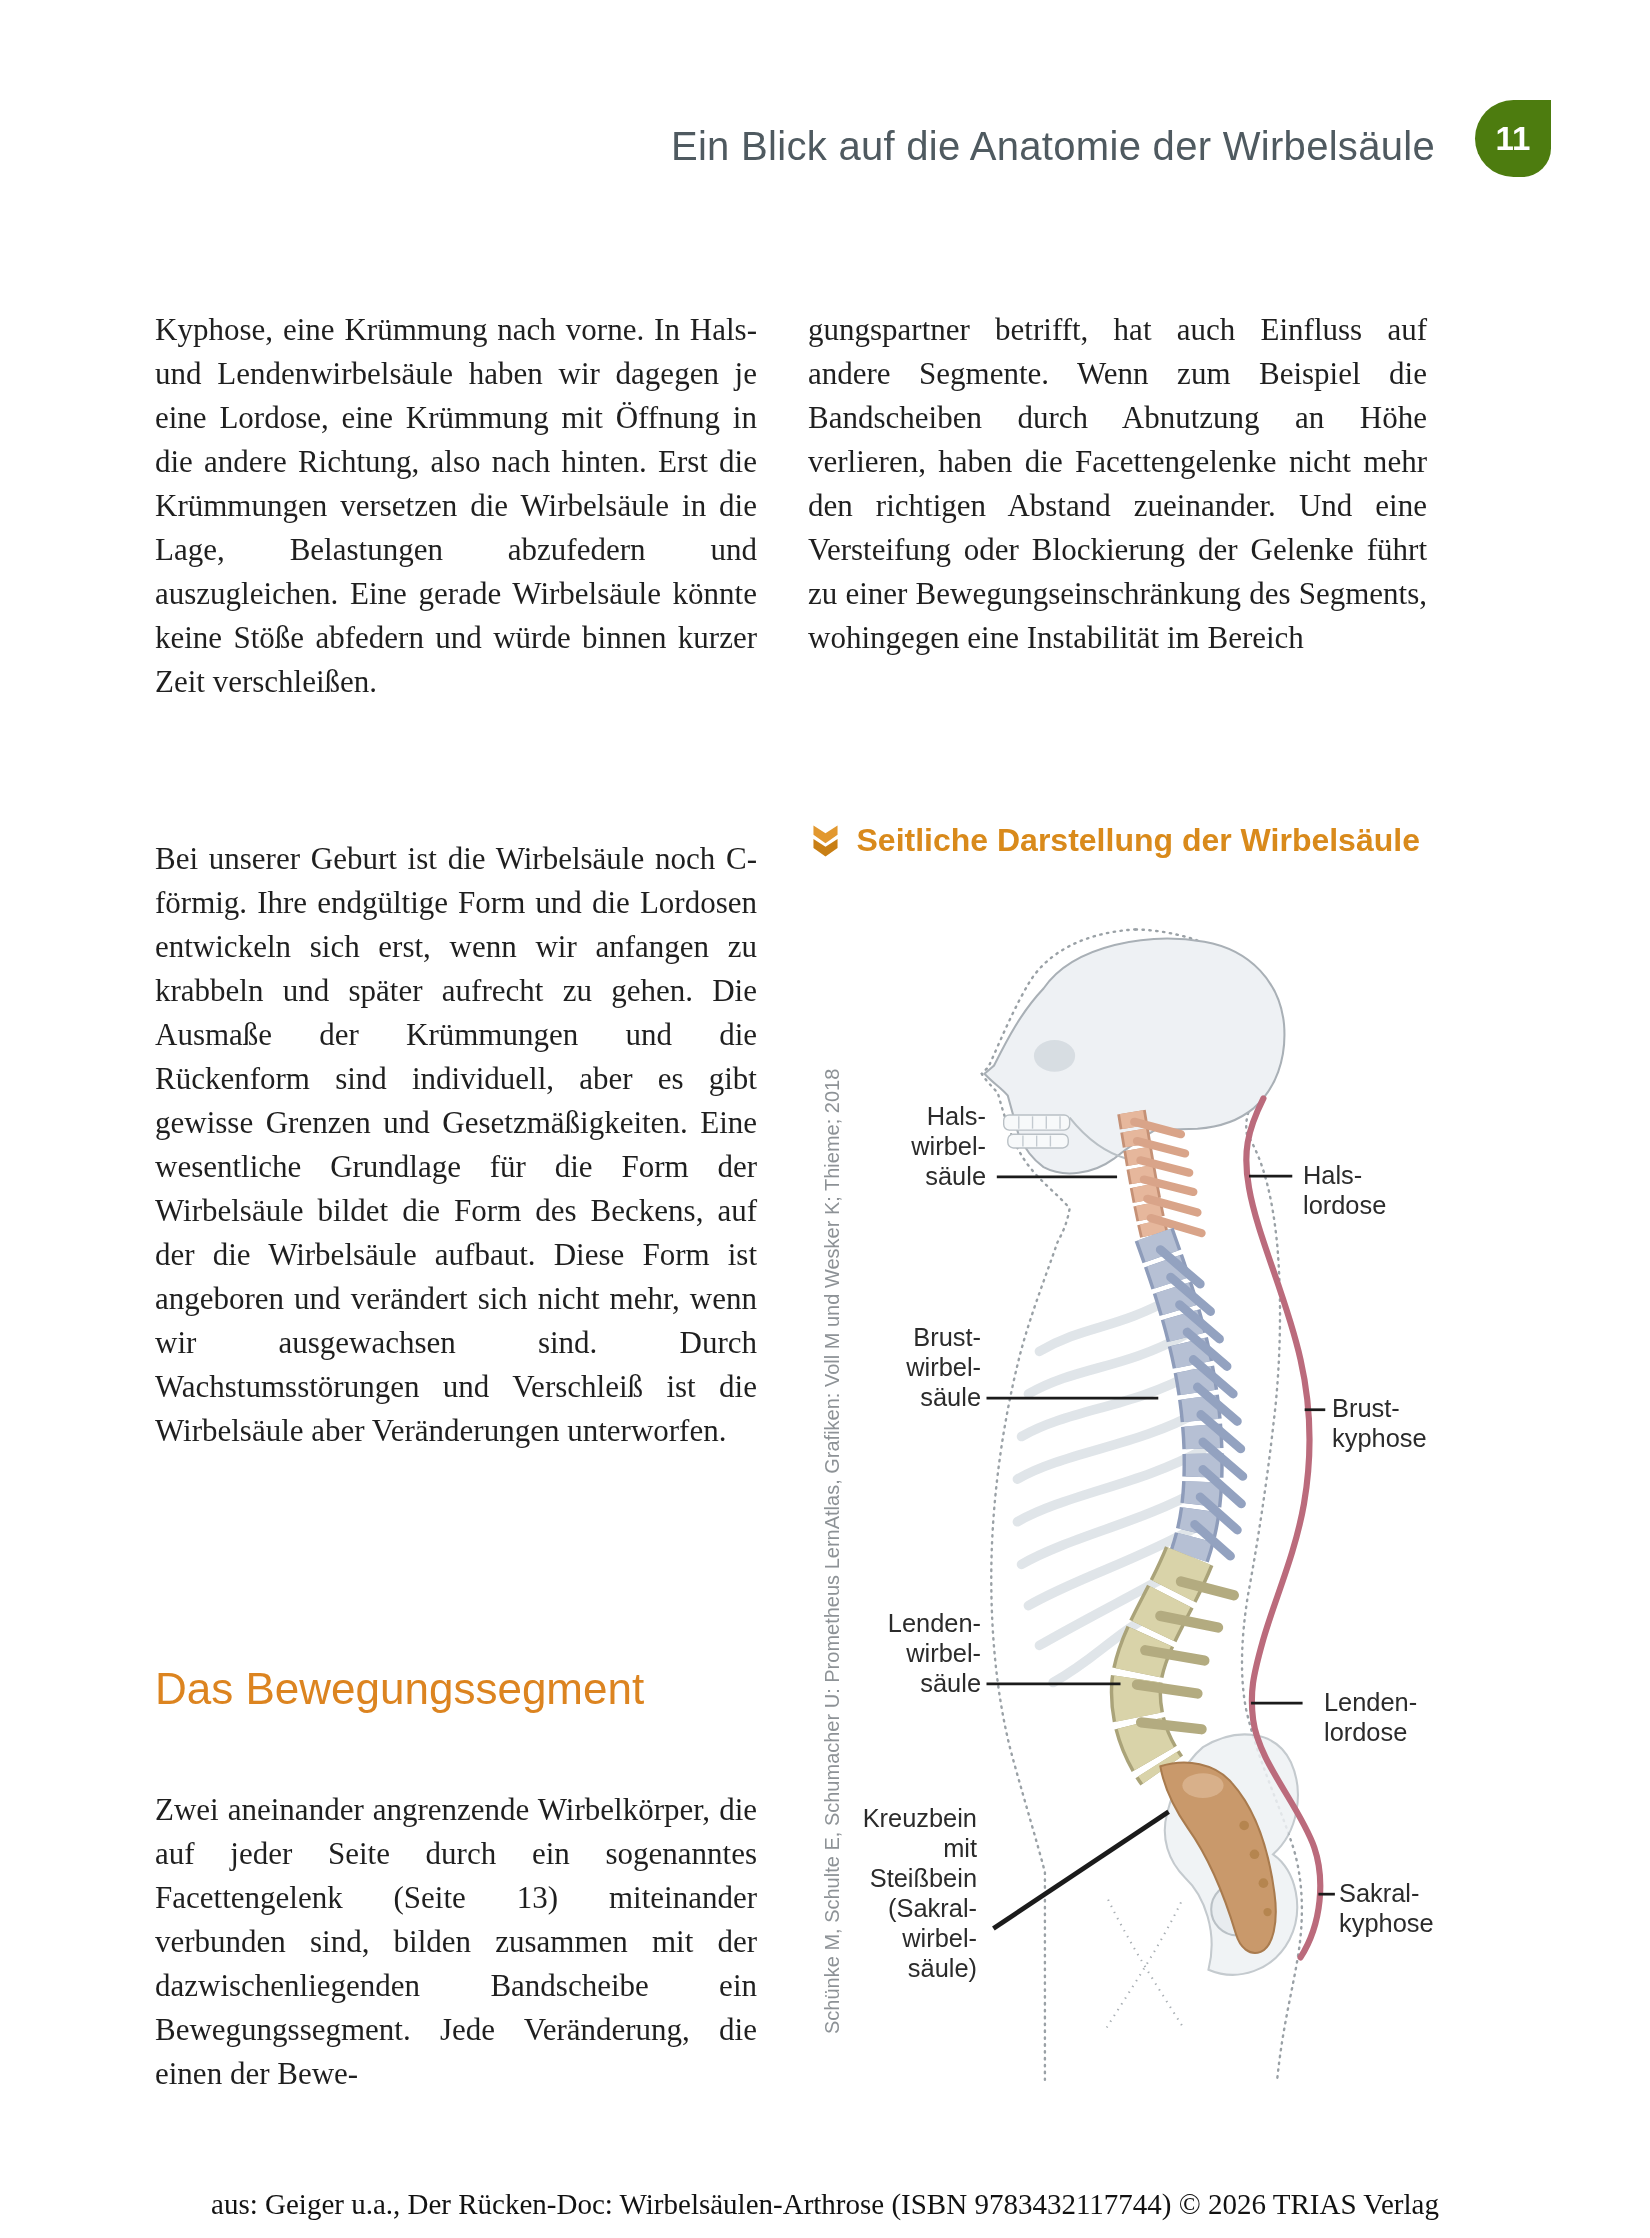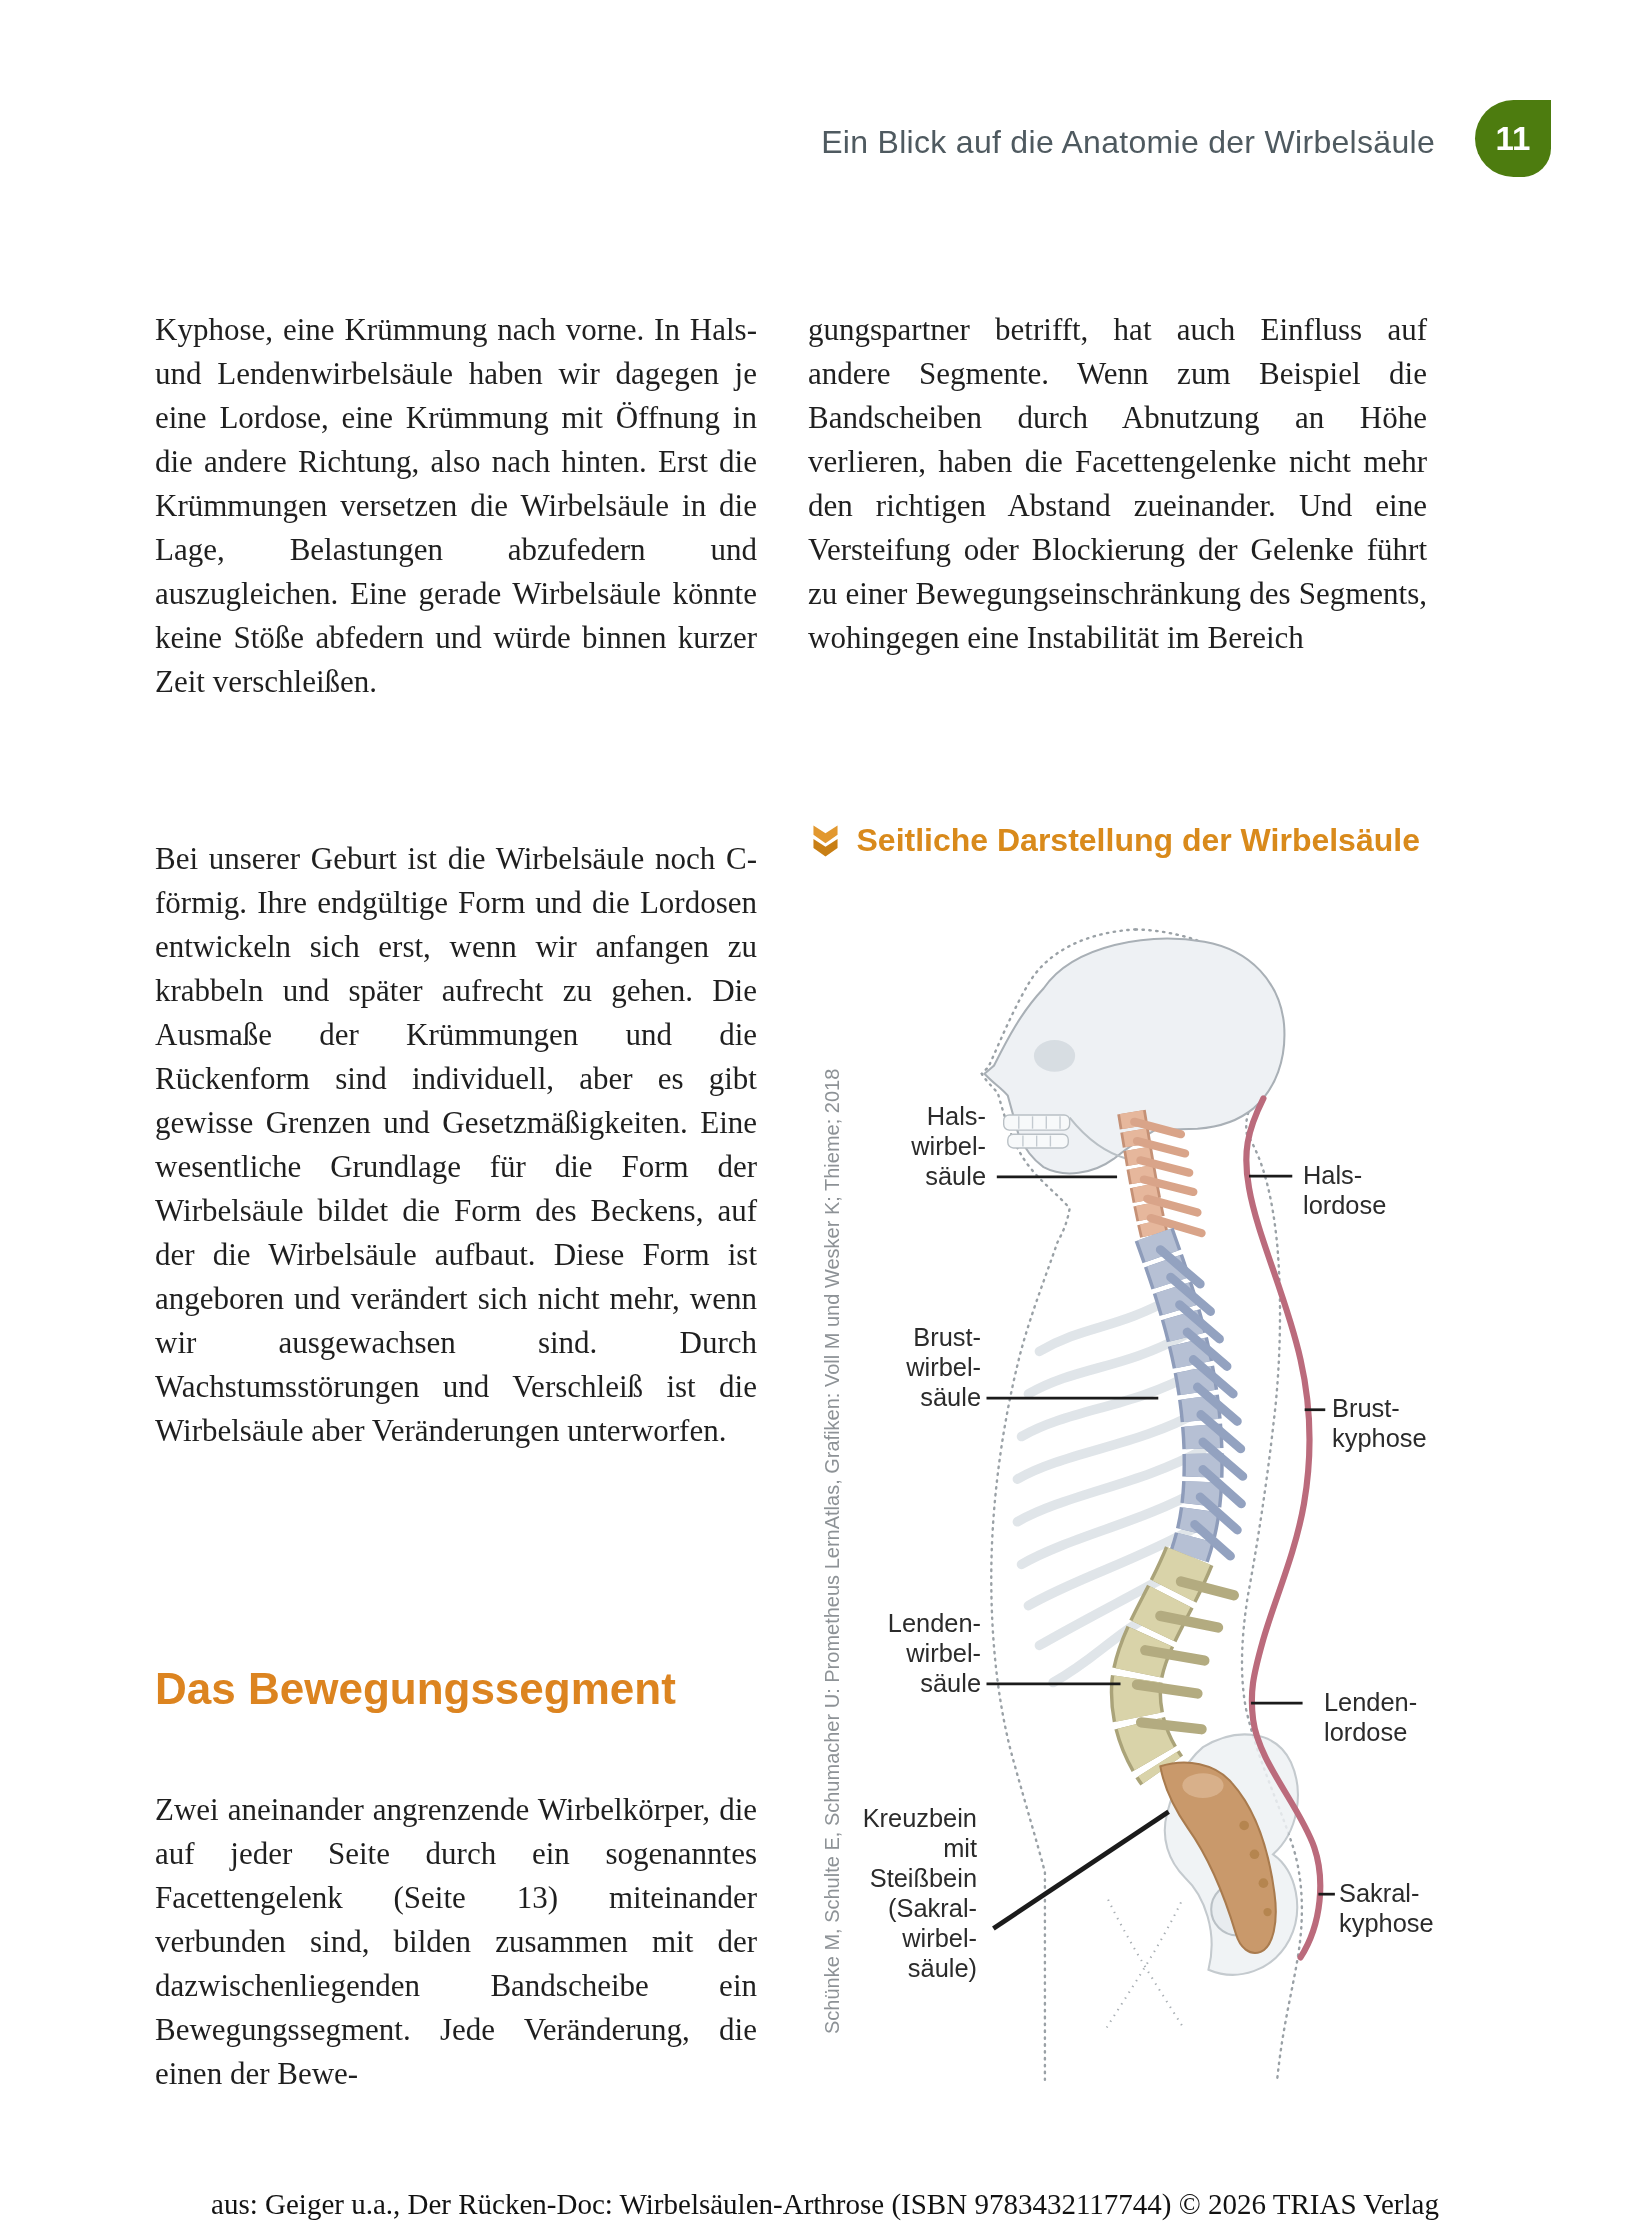--- a/index.html
+++ b/index.html
@@ -4,41 +4,41 @@
 <title>Ein Blick auf die Anatomie der Wirbelsäule – Seite 11</title>
 <style>
   html,body{margin:0;padding:0;background:#ffffff;}
   body{width:1650px;height:2239px;position:relative;font-family:"Liberation Serif",serif;}
 
   .page{position:absolute;inset:0;background:#ffffff;overflow:hidden;}
 
   
   .page-header-title{
     position:absolute;top:124px;right:215px;
-    font-family:"Liberation Sans",sans-serif;font-size:32px;font-weight:400;
+    font-family:"Liberation Sans",sans-serif;font-size:40px;font-weight:400;
     color:#4f5a60;letter-spacing:0.3px;white-space:nowrap;
   }
   .page-number-badge{
     position:absolute;left:1475px;top:100px;width:76px;height:77px;
     background:#4d7c0f;border-radius:39px 0 29px 39px;
     display:flex;align-items:center;justify-content:center;
     font-family:"Liberation Sans",sans-serif;font-weight:700;font-size:33px;color:#ffffff;
   }
 
   
   .body-para{
     position:absolute;font-size:31px;line-height:44px;color:#1f1f1f;
     text-align:justify;hyphens:manual;
   }
   .col-left{left:155px;width:602px;}
   .col-right{left:808px;width:619px;}
 
   .section-heading{
     position:absolute;left:155px;top:1664px;
-    font-family:"Liberation Sans",sans-serif;font-size:44px;font-weight:700;
+    font-family:"Liberation Sans",sans-serif;font-size:44px;font-weight:400;
     color:#dc8420;white-space:nowrap;
   }
 
   
   .figure-caption{
     position:absolute;left:811px;top:822px;display:flex;align-items:center;gap:16.5px;
   }
   .figure-caption-text{
     font-family:"Liberation Sans",sans-serif;font-size:32px;font-weight:700;color:#d98a1b;
     white-space:nowrap;

